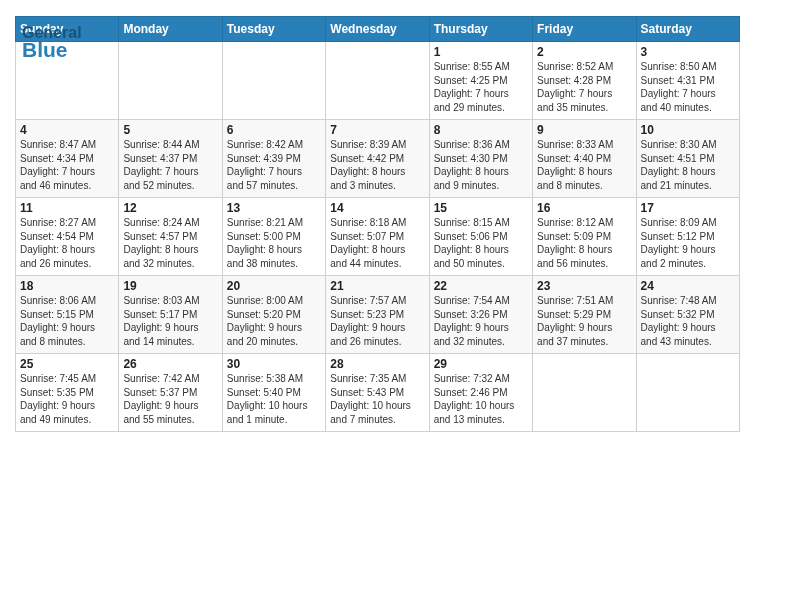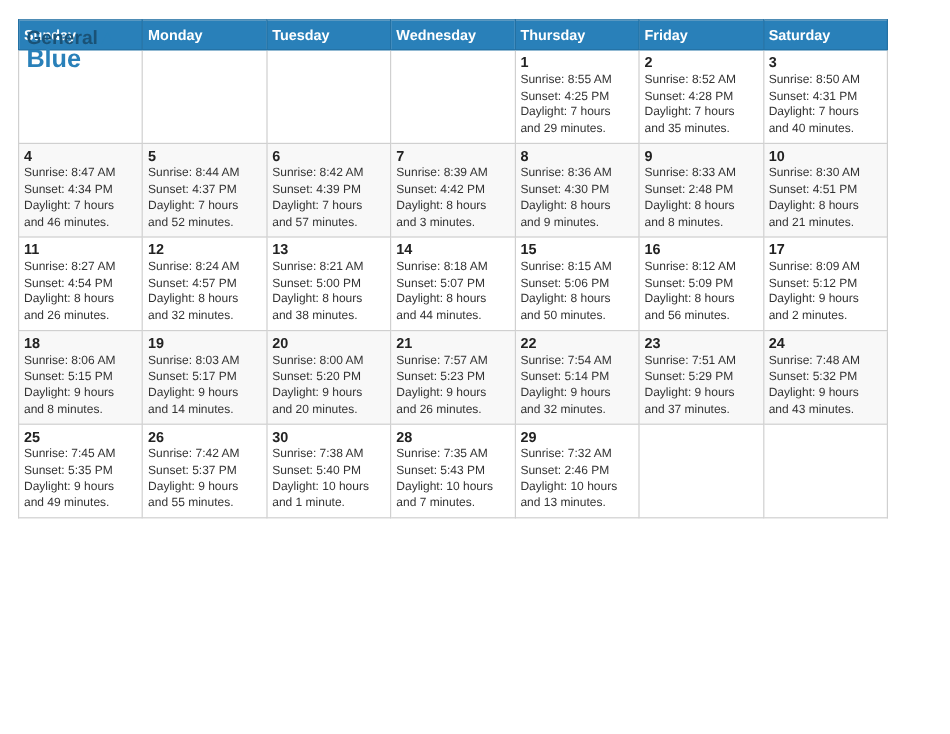--- a/index.html
+++ b/index.html
@@ -172,21 +172,21 @@
             <td>
               <span class="day-num">8</span>
               <div class="cell-text">Sunrise: 8:36 AM</div>
               <div class="cell-text">Sunset: 4:30 PM</div>
               <div class="cell-text">Daylight: 8 hours</div>
               <div class="cell-text">and 9 minutes.</div>
             </td>
             <td>
               <span class="day-num">9</span>
               <div class="cell-text">Sunrise: 8:33 AM</div>
-              <div class="cell-text">Sunset: 2:48 PM</div>
+              <div class="cell-text">Sunset: 4:40 PM</div>
               <div class="cell-text">Daylight: 8 hours</div>
               <div class="cell-text">and 8 minutes.</div>
             </td>
             <td>
               <span class="day-num">10</span>
               <div class="cell-text">Sunrise: 8:30 AM</div>
               <div class="cell-text">Sunset: 4:51 PM</div>
               <div class="cell-text">Daylight: 8 hours</div>
               <div class="cell-text">and 21 minutes.</div>
             </td>
@@ -267,21 +267,21 @@
             <td>
               <span class="day-num">21</span>
               <div class="cell-text">Sunrise: 7:57 AM</div>
               <div class="cell-text">Sunset: 5:23 PM</div>
               <div class="cell-text">Daylight: 9 hours</div>
               <div class="cell-text">and 26 minutes.</div>
             </td>
             <td>
               <span class="day-num">22</span>
               <div class="cell-text">Sunrise: 7:54 AM</div>
-              <div class="cell-text">Sunset: 5:14 PM</div>
+              <div class="cell-text">Sunset: 3:26 PM</div>
               <div class="cell-text">Daylight: 9 hours</div>
               <div class="cell-text">and 32 minutes.</div>
             </td>
             <td>
               <span class="day-num">23</span>
               <div class="cell-text">Sunrise: 7:51 AM</div>
               <div class="cell-text">Sunset: 5:29 PM</div>
               <div class="cell-text">Daylight: 9 hours</div>
               <div class="cell-text">and 37 minutes.</div>
             </td>
@@ -303,21 +303,21 @@
             </td>
             <td>
               <span class="day-num">26</span>
               <div class="cell-text">Sunrise: 7:42 AM</div>
               <div class="cell-text">Sunset: 5:37 PM</div>
               <div class="cell-text">Daylight: 9 hours</div>
               <div class="cell-text">and 55 minutes.</div>
             </td>
             <td>
               <span class="day-num">30</span>
-              <div class="cell-text">Sunrise: 7:38 AM</div>
+              <div class="cell-text">Sunrise: 5:38 AM</div>
               <div class="cell-text">Sunset: 5:40 PM</div>
               <div class="cell-text">Daylight: 10 hours</div>
               <div class="cell-text">and 1 minute.</div>
             </td>
             <td>
               <span class="day-num">28</span>
               <div class="cell-text">Sunrise: 7:35 AM</div>
               <div class="cell-text">Sunset: 5:43 PM</div>
               <div class="cell-text">Daylight: 10 hours</div>
               <div class="cell-text">and 7 minutes.</div>

